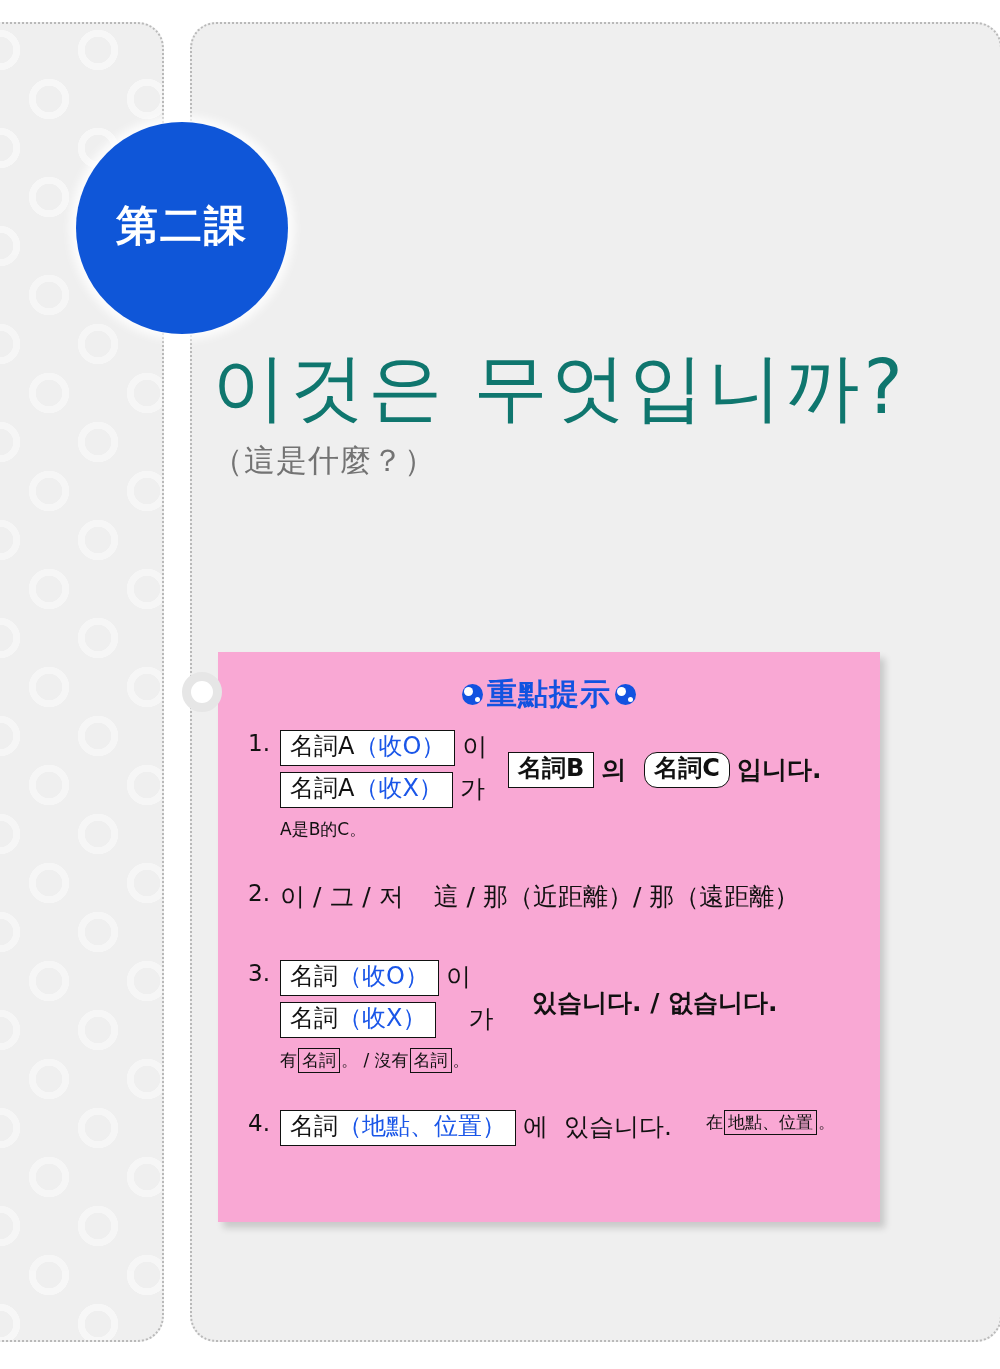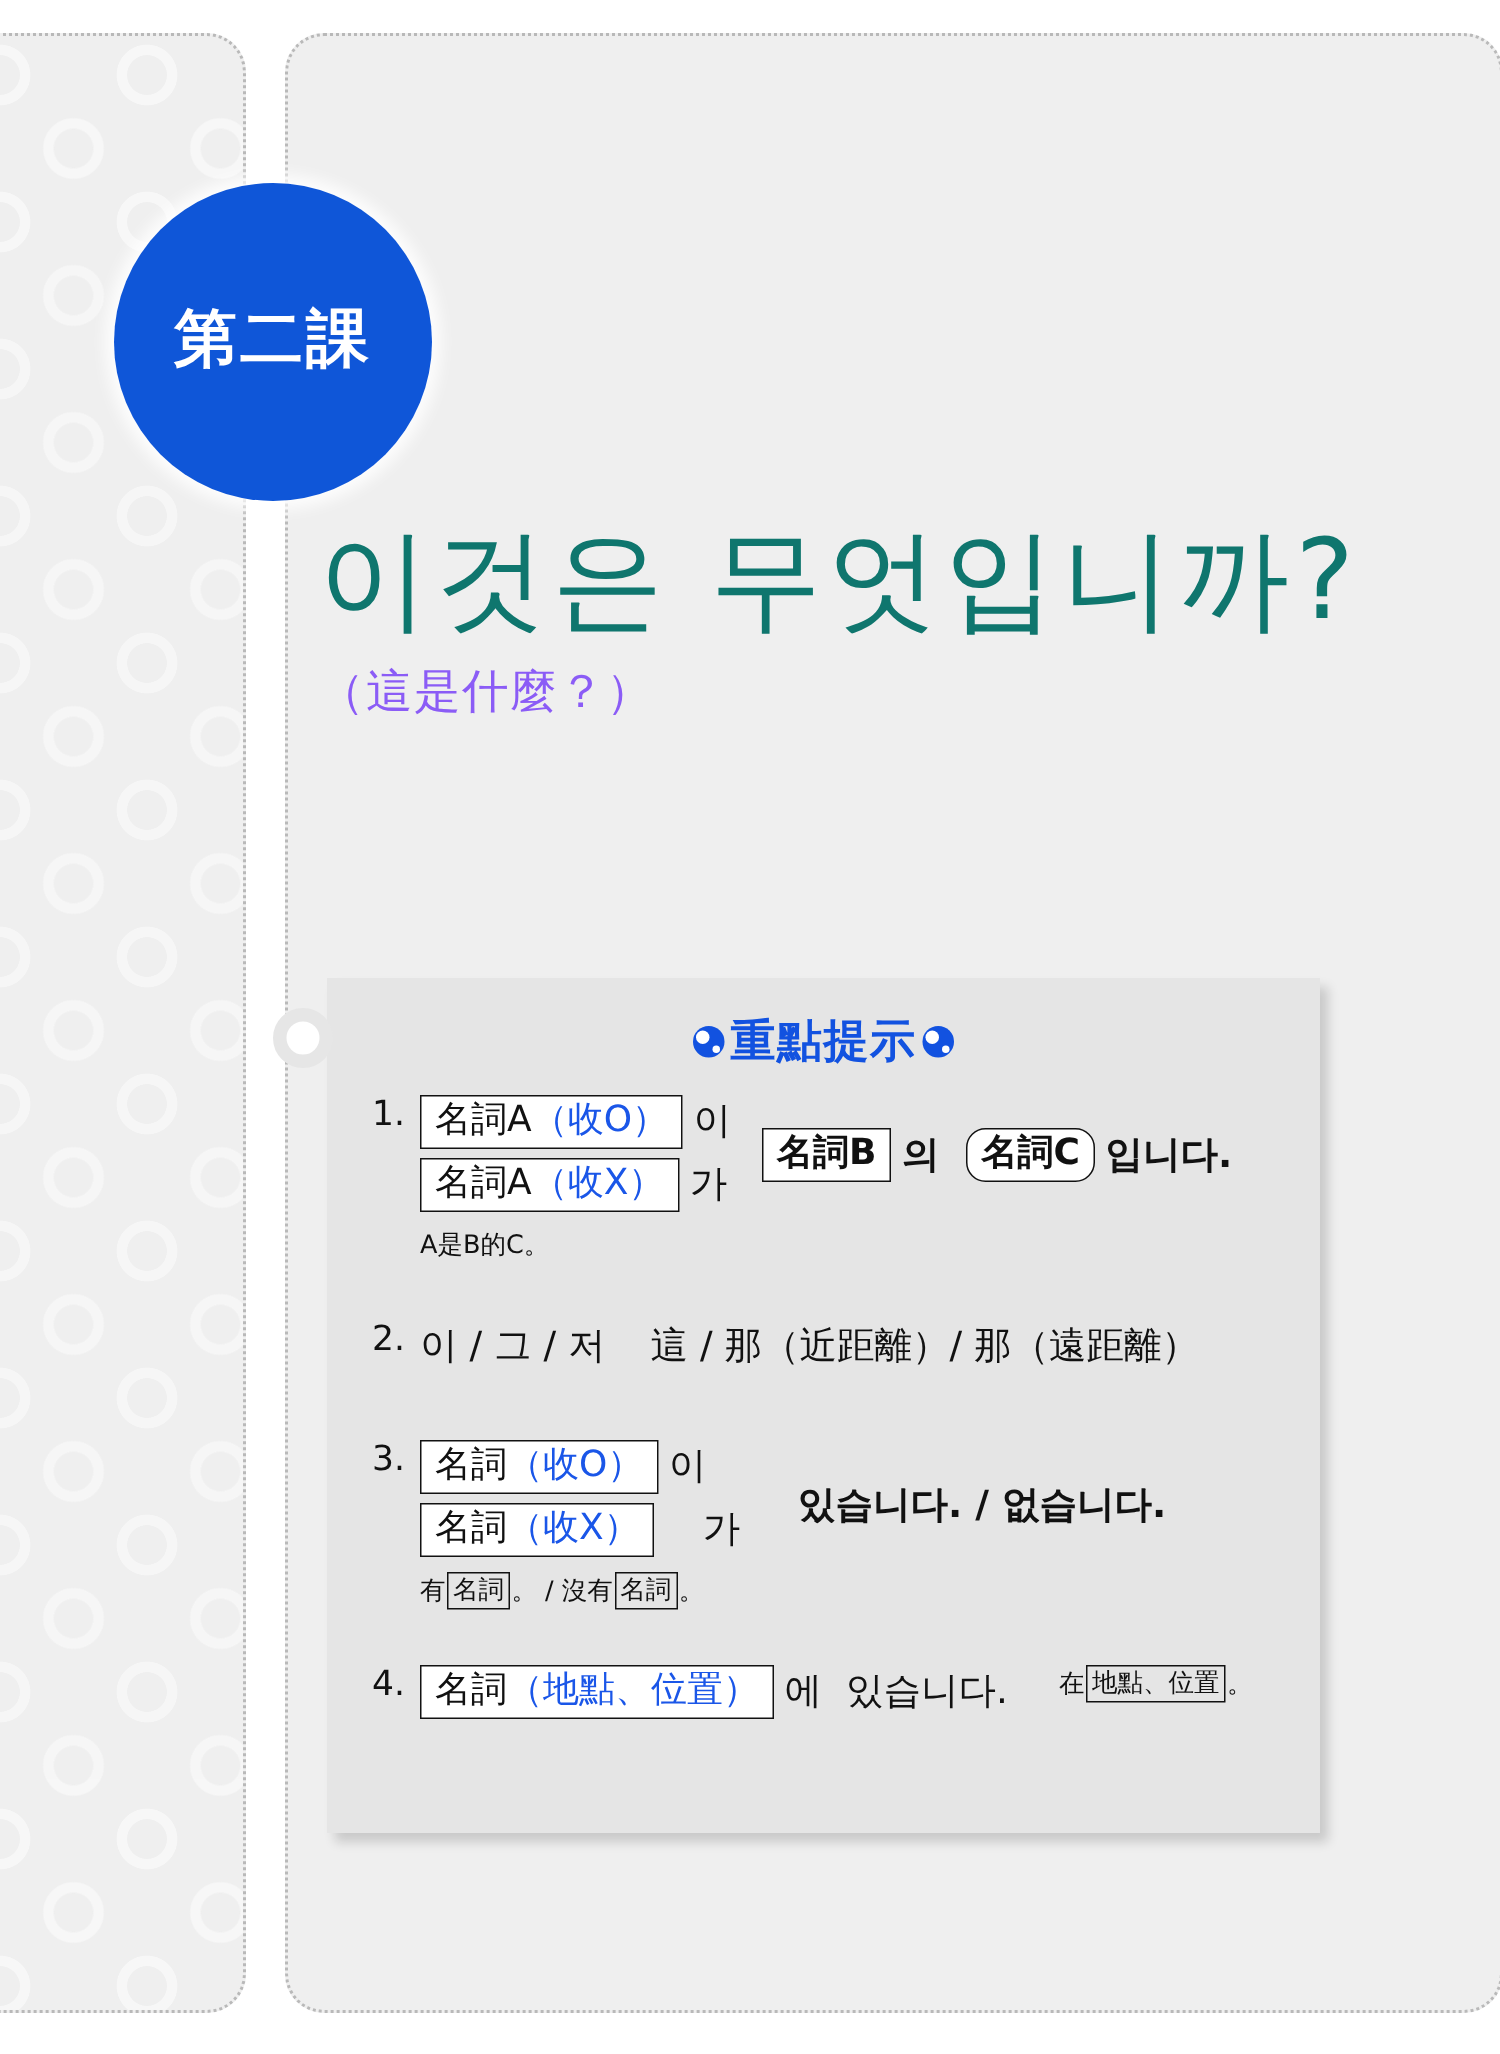--- a/index.html
+++ b/index.html
@@ -99,32 +99,32 @@
     line-height: 1.06;
     letter-spacing: 4px;
     font-family: "DejaVu Sans", "Liberation Sans", sans-serif;
     color: #0f766e;
     white-space: nowrap;
   }
   .title-zh {
     margin-top: 14px;
     font-size: 31px;
     letter-spacing: 1px;
-    color: #8b5cf6;
+    color: #737373;
     font-family: "DejaVu Sans", "Liberation Sans", sans-serif;
   }
 
   
   .card {
     position: absolute;
     left: 218px;
     top: 652px;
     width: 662px;
     height: 570px;
-    background: #e5e5e5;
+    background: #f9a8d4;
     box-shadow: 5px 6px 7px rgba(0,0,0,.16);
     z-index: 3;
   }
   .ring-bullet {
     position: absolute;
     left: 182px;
     top: 672px;
     width: 40px;
     height: 40px;
     border-radius: 50%;

